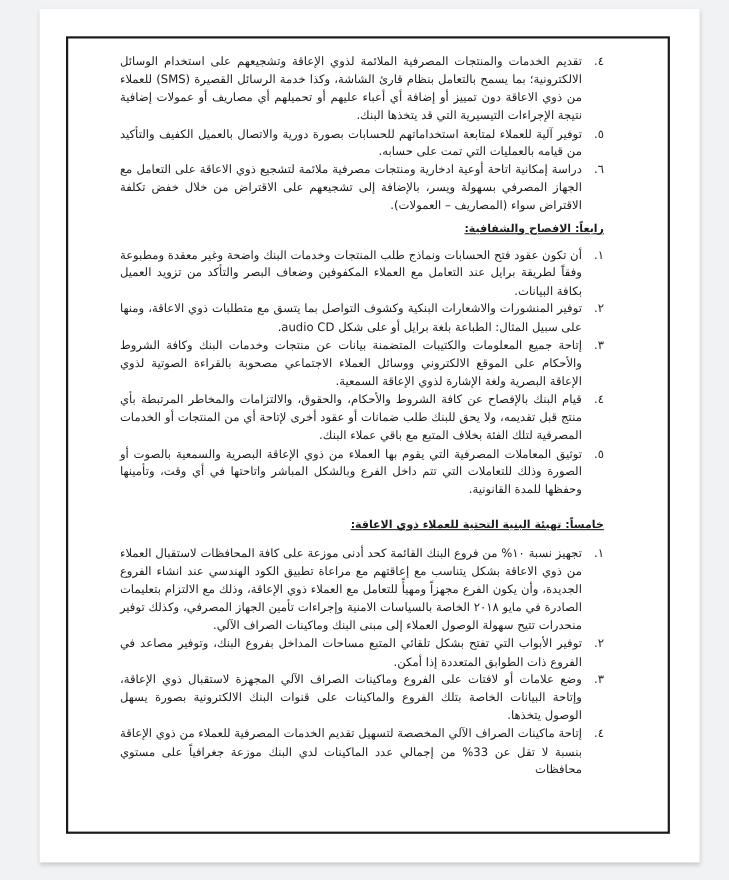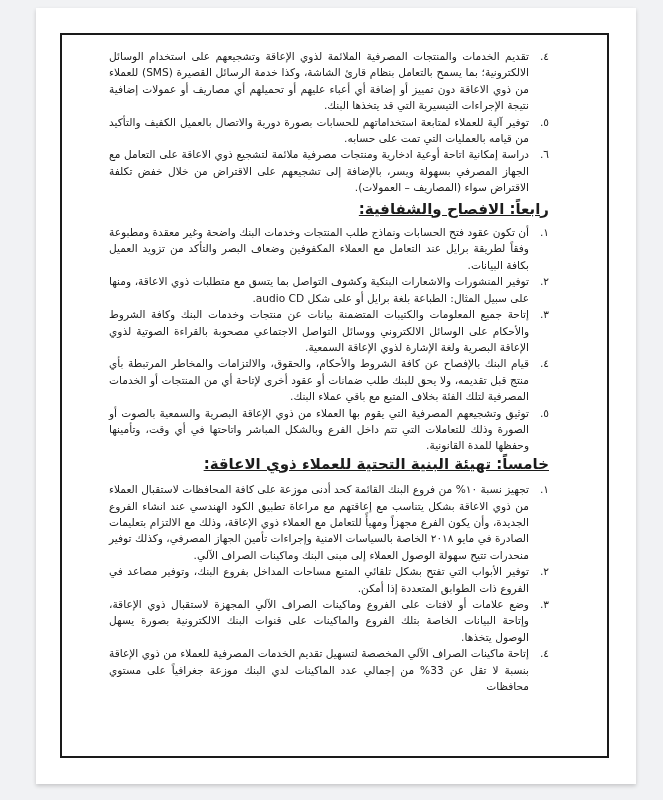--- a/index.html
+++ b/index.html
@@ -25,23 +25,23 @@
       position: absolute; left: 50px; top: 40px; width: 463px;
       direction: rtl; text-align: justify;
       font-size: 10.6px; line-height: 16.4px; color: #1c1c1c;
     }
     ol { margin: 0; padding: 0; list-style: none; }
     li { position: relative; padding-right: 20px; margin: 0; }
     li .num { position: absolute; right: 0; top: 0; width: 18px; text-align: right; }
     li .txt { display: block; text-align-last: right; margin-left: 23px; }
     .heading {
       font-weight: bold; text-decoration: underline;
-      margin: 5px 0 7px 0; font-size: 15px;
+      margin: 5px 0 7px 0; font-size: 10px;
     }
-    .heading.h5 { margin-top: 2px; margin-bottom: 9px; }
+    .heading.h5 { margin-top: 16px; margin-bottom: 9px; }
     .sec1 { margin-top: 0; }
   </style>
 </head>
 <body>
 
 <div class="page">
   <div class="frame"></div>
   <div class="content">
 
     <ol class="sec1">
@@ -64,29 +64,29 @@
       <li>
           <span class="num">١.</span>
           <span class="txt">أن تكون عقود فتح الحسابات ونماذج طلب المنتجات وخدمات البنك واضحة وغير معقدة ومطبوعة وفقاً لطريقة برايل عند التعامل مع العملاء المكفوفين وضعاف البصر والتأكد من تزويد العميل بكافة البيانات.</span>
         </li>
       <li>
           <span class="num">٢.</span>
           <span class="txt">توفير المنشورات والاشعارات البنكية وكشوف التواصل بما يتسق مع متطلبات ذوي الاعاقة، ومنها على سبيل المثال: الطباعة بلغة برايل أو على شكل audio CD.</span>
         </li>
       <li>
           <span class="num">٣.</span>
-          <span class="txt">إتاحة جميع المعلومات والكتيبات المتضمنة بيانات عن منتجات وخدمات البنك وكافة الشروط والأحكام على الوسائل الالكتروني ووسائل التواصل الاجتماعي مصحوبة بالقراءة الصوتية لذوي الإعاقة البصرية ولغة الإشارة لذوي الإعاقة السمعية.</span>
+          <span class="txt">إتاحة جميع المعلومات والكتيبات المتضمنة بيانات عن منتجات وخدمات البنك وكافة الشروط والأحكام على الموقع الالكتروني ووسائل العملاء الاجتماعي مصحوبة بالقراءة الصوتية لذوي الإعاقة البصرية ولغة الإشارة لذوي الإعاقة السمعية.</span>
         </li>
       <li>
           <span class="num">٤.</span>
           <span class="txt">قيام البنك بالإفصاح عن كافة الشروط والأحكام، والحقوق، والالتزامات والمخاطر المرتبطة بأي منتج قبل تقديمه، ولا يحق للبنك طلب ضمانات أو عقود أخرى لإتاحة أي من المنتجات أو الخدمات المصرفية لتلك الفئة بخلاف المتبع مع باقي عملاء البنك.</span>
         </li>
       <li>
           <span class="num">٥.</span>
-          <span class="txt">توثيق وتشجيعهم المصرفية التي يقوم بها العملاء من ذوي الإعاقة البصرية والسمعية بالصوت أو الصورة وذلك للتعاملات التي تتم داخل الفرع وبالشكل المباشر واتاحتها في أي وقت، وتأمينها وحفظها للمدة القانونية.</span>
+          <span class="txt">توثيق المعاملات المصرفية التي يقوم بها العملاء من ذوي الإعاقة البصرية والسمعية بالصوت أو الصورة وذلك للتعاملات التي تتم داخل الفرع وبالشكل المباشر واتاحتها في أي وقت، وتأمينها وحفظها للمدة القانونية.</span>
         </li>
     </ol>
 
     <div class="heading h5">خامساً: تهيئة البنية التحتية للعملاء ذوي الاعاقة:</div>
     <ol>
       <li>
           <span class="num">١.</span>
           <span class="txt">تجهيز نسبة ١٠% من فروع البنك القائمة كحد أدنى موزعة على كافة المحافظات لاستقبال العملاء من ذوي الاعاقة بشكل يتناسب مع إعاقتهم مع مراعاة تطبيق الكود الهندسي عند انشاء الفروع الجديدة، وأن يكون الفرع مجهزاً ومهيأً للتعامل مع العملاء ذوي الإعاقة، وذلك مع الالتزام بتعليمات الصادرة في مايو ٢٠١٨ الخاصة بالسياسات الامنية وإجراءات تأمين الجهاز المصرفي، وكذلك توفير منحدرات تتيح سهولة الوصول العملاء إلى مبنى البنك وماكينات الصراف الآلي.</span>
         </li>
       <li>

